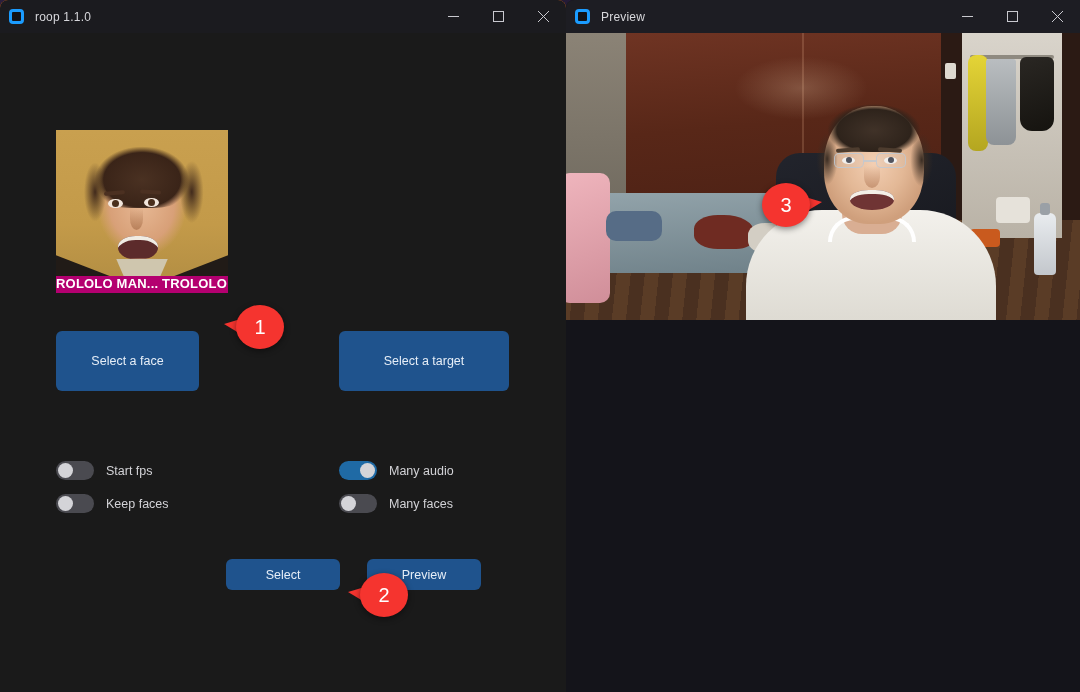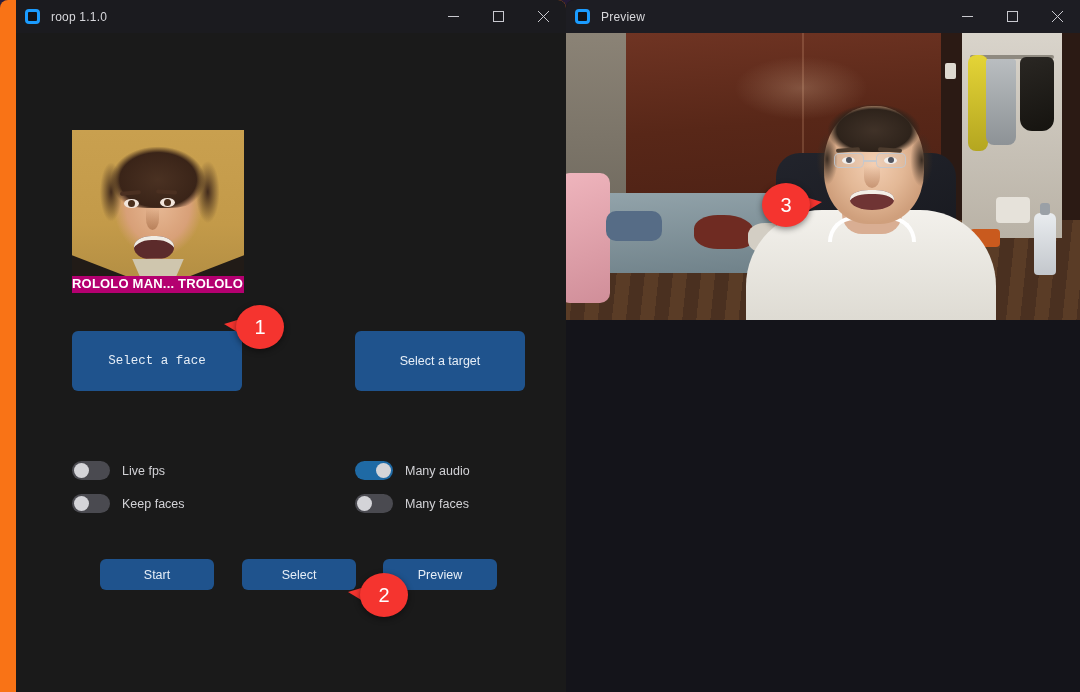--- a/index.html
+++ b/index.html
@@ -242,21 +242,20 @@
     display: flex; align-items: center; justify-content: center;
     color: #c9c9cf;
   }
   .wbtn svg { display: block; }
 
   
   #roop-window {
     left: 0; top: 0; width: 566px; height: 692px;
     background: #f97316;
     border-radius: 8px 8px 0 0;
-    padding-left: 16px;
   }
   #roop-body {
     position: relative;
     height: calc(692px - 33px);
     background: #1a1a1a;
   }
 
   .thumb-wrap {
     position: absolute; left: 56px; top: 97px;
     width: 172px; height: 163px;
@@ -330,21 +329,21 @@
     white-space: nowrap;
   }
 
   .btn {
     background: #1f538d; color: #e6eef7;
     border: none; border-radius: 6px;
     font-size: 12.5px; font-family: "Liberation Sans", sans-serif;
     display: flex; align-items: center; justify-content: center;
     cursor: pointer; position: absolute;
   }
-  #btn-select-face   { left: 56px;  top: 298px; width: 170px; height: 60px; font-family: Liberation Mono, monospace; }
+  #btn-select-face   { left: 56px;  top: 298px; width: 143px; height: 60px; }
   #btn-select-target { left: 339px; top: 298px; width: 170px; height: 60px; }
   #btn-start   { left: 84px;  top: 526px; width: 114px; height: 31px; }
   #btn-destroy { left: 226px; top: 526px; width: 114px; height: 31px; }
   #btn-preview { left: 367px; top: 526px; width: 114px; height: 31px; }
   #btn-live    { left: 226px; top: 579px; width: 114px; height: 31px; }
 
   .switch-row { position: absolute; display: flex; align-items: center; gap: 12px; }
   #sw-keepfps    { left: 56px;  top: 428px; }
   #sw-keepframes { left: 56px;  top: 461px; }
   #sw-keepaudio  { left: 339px; top: 428px; }
@@ -673,42 +672,41 @@
         </div>
       </div>
 
       <button class="btn" id="btn-select-face">Select a face</button>
       <button class="btn" id="btn-select-target">Select a target</button>
 
       <div class="switch-row" id="sw-keepfps">
         <div class="switch">
             <div class="knob"></div>
           </div>
-        <div class="switch-label">Live fps</div>
+        <div class="switch-label">Start fps</div>
       </div>
       <div class="switch-row" id="sw-keepframes">
         <div class="switch">
             <div class="knob"></div>
           </div>
         <div class="switch-label">Keep faces</div>
       </div>
       <div class="switch-row" id="sw-keepaudio">
         <div class="switch on">
             <div class="knob"></div>
           </div>
         <div class="switch-label">Many audio</div>
       </div>
       <div class="switch-row" id="sw-manyfaces">
         <div class="switch">
             <div class="knob"></div>
           </div>
         <div class="switch-label">Many faces</div>
       </div>
 
-      <button class="btn" id="btn-start">Start</button>
       <button class="btn" id="btn-destroy">Select</button>
       <button class="btn" id="btn-preview">Preview</button>
 
     </div>
   </div>
 
   <div class="window" id="preview-window">
 
     <div class="titlebar">
       <div class="app-icon"></div>

